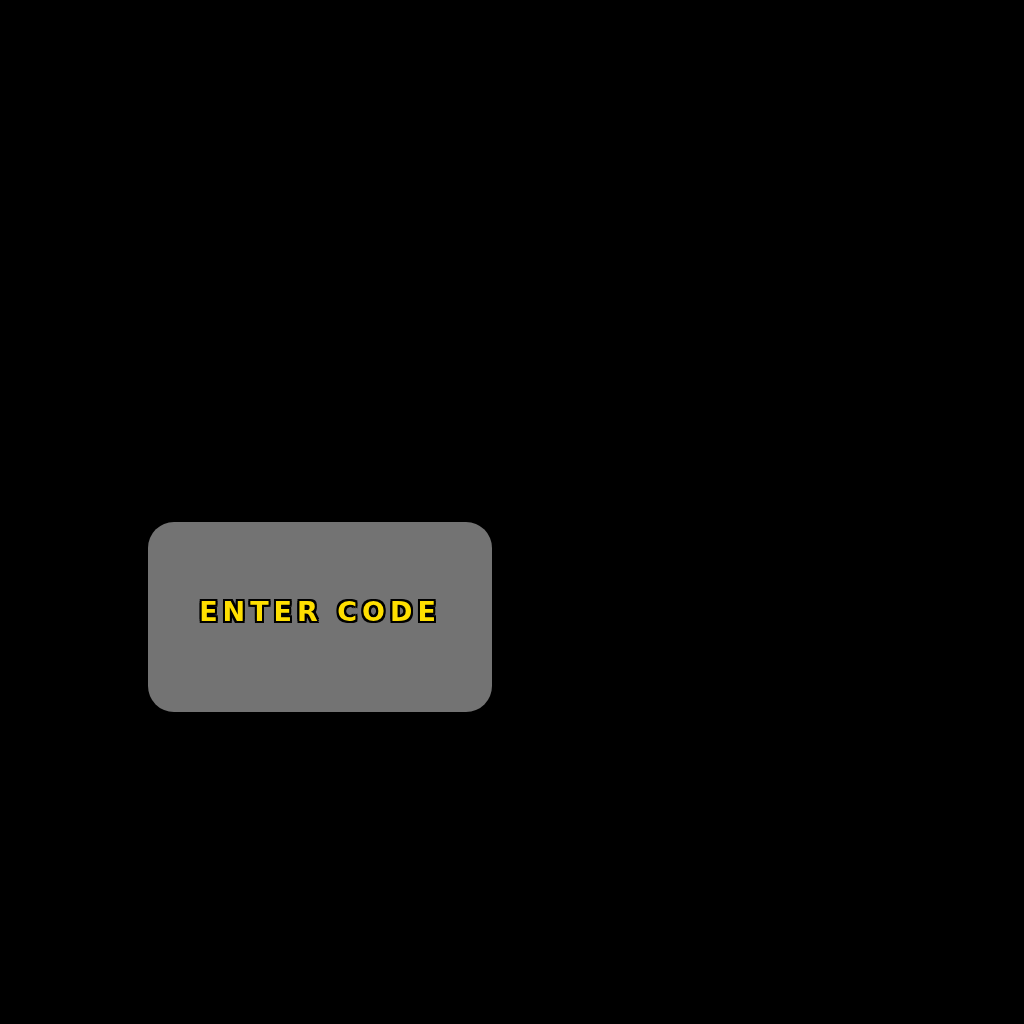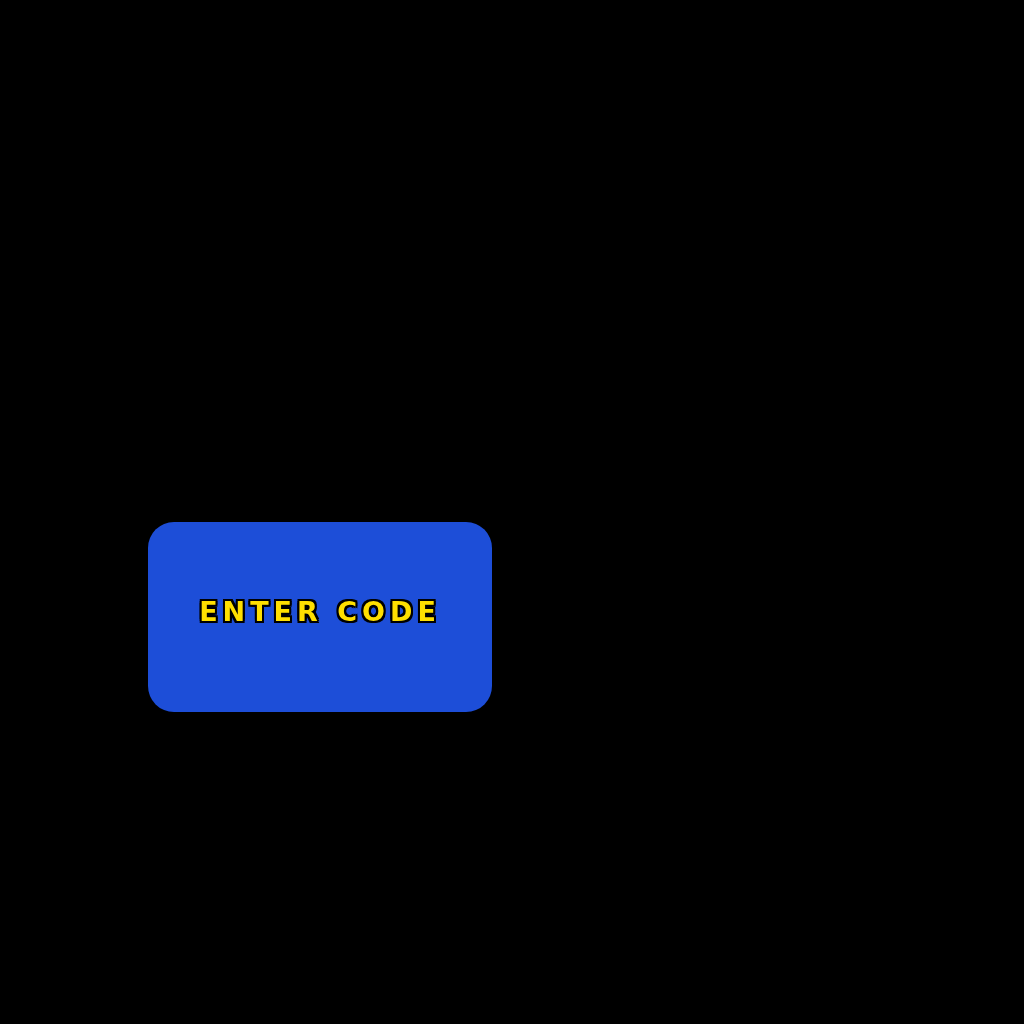--- a/index.html
+++ b/index.html
@@ -51,16 +51,16 @@
          0   -2px 0 #000,
          0    2px 0 #000,
         -2px  0   0 #000,
          2px  0   0 #000;
     }
   </style>
 </head>
 <body>
 
 <div class="game-screen" style="background: rgb(0, 0, 0);">
-  <button class="enter-code-button" style="background: #1d4ed8;">
+  <button class="enter-code-button" style="background: #737373;">
     <span class="enter-code-label" style="color: rgb(255, 223, 0);">ENTER CODE</span>
   </button>
 </div>
 
 </body></html>

